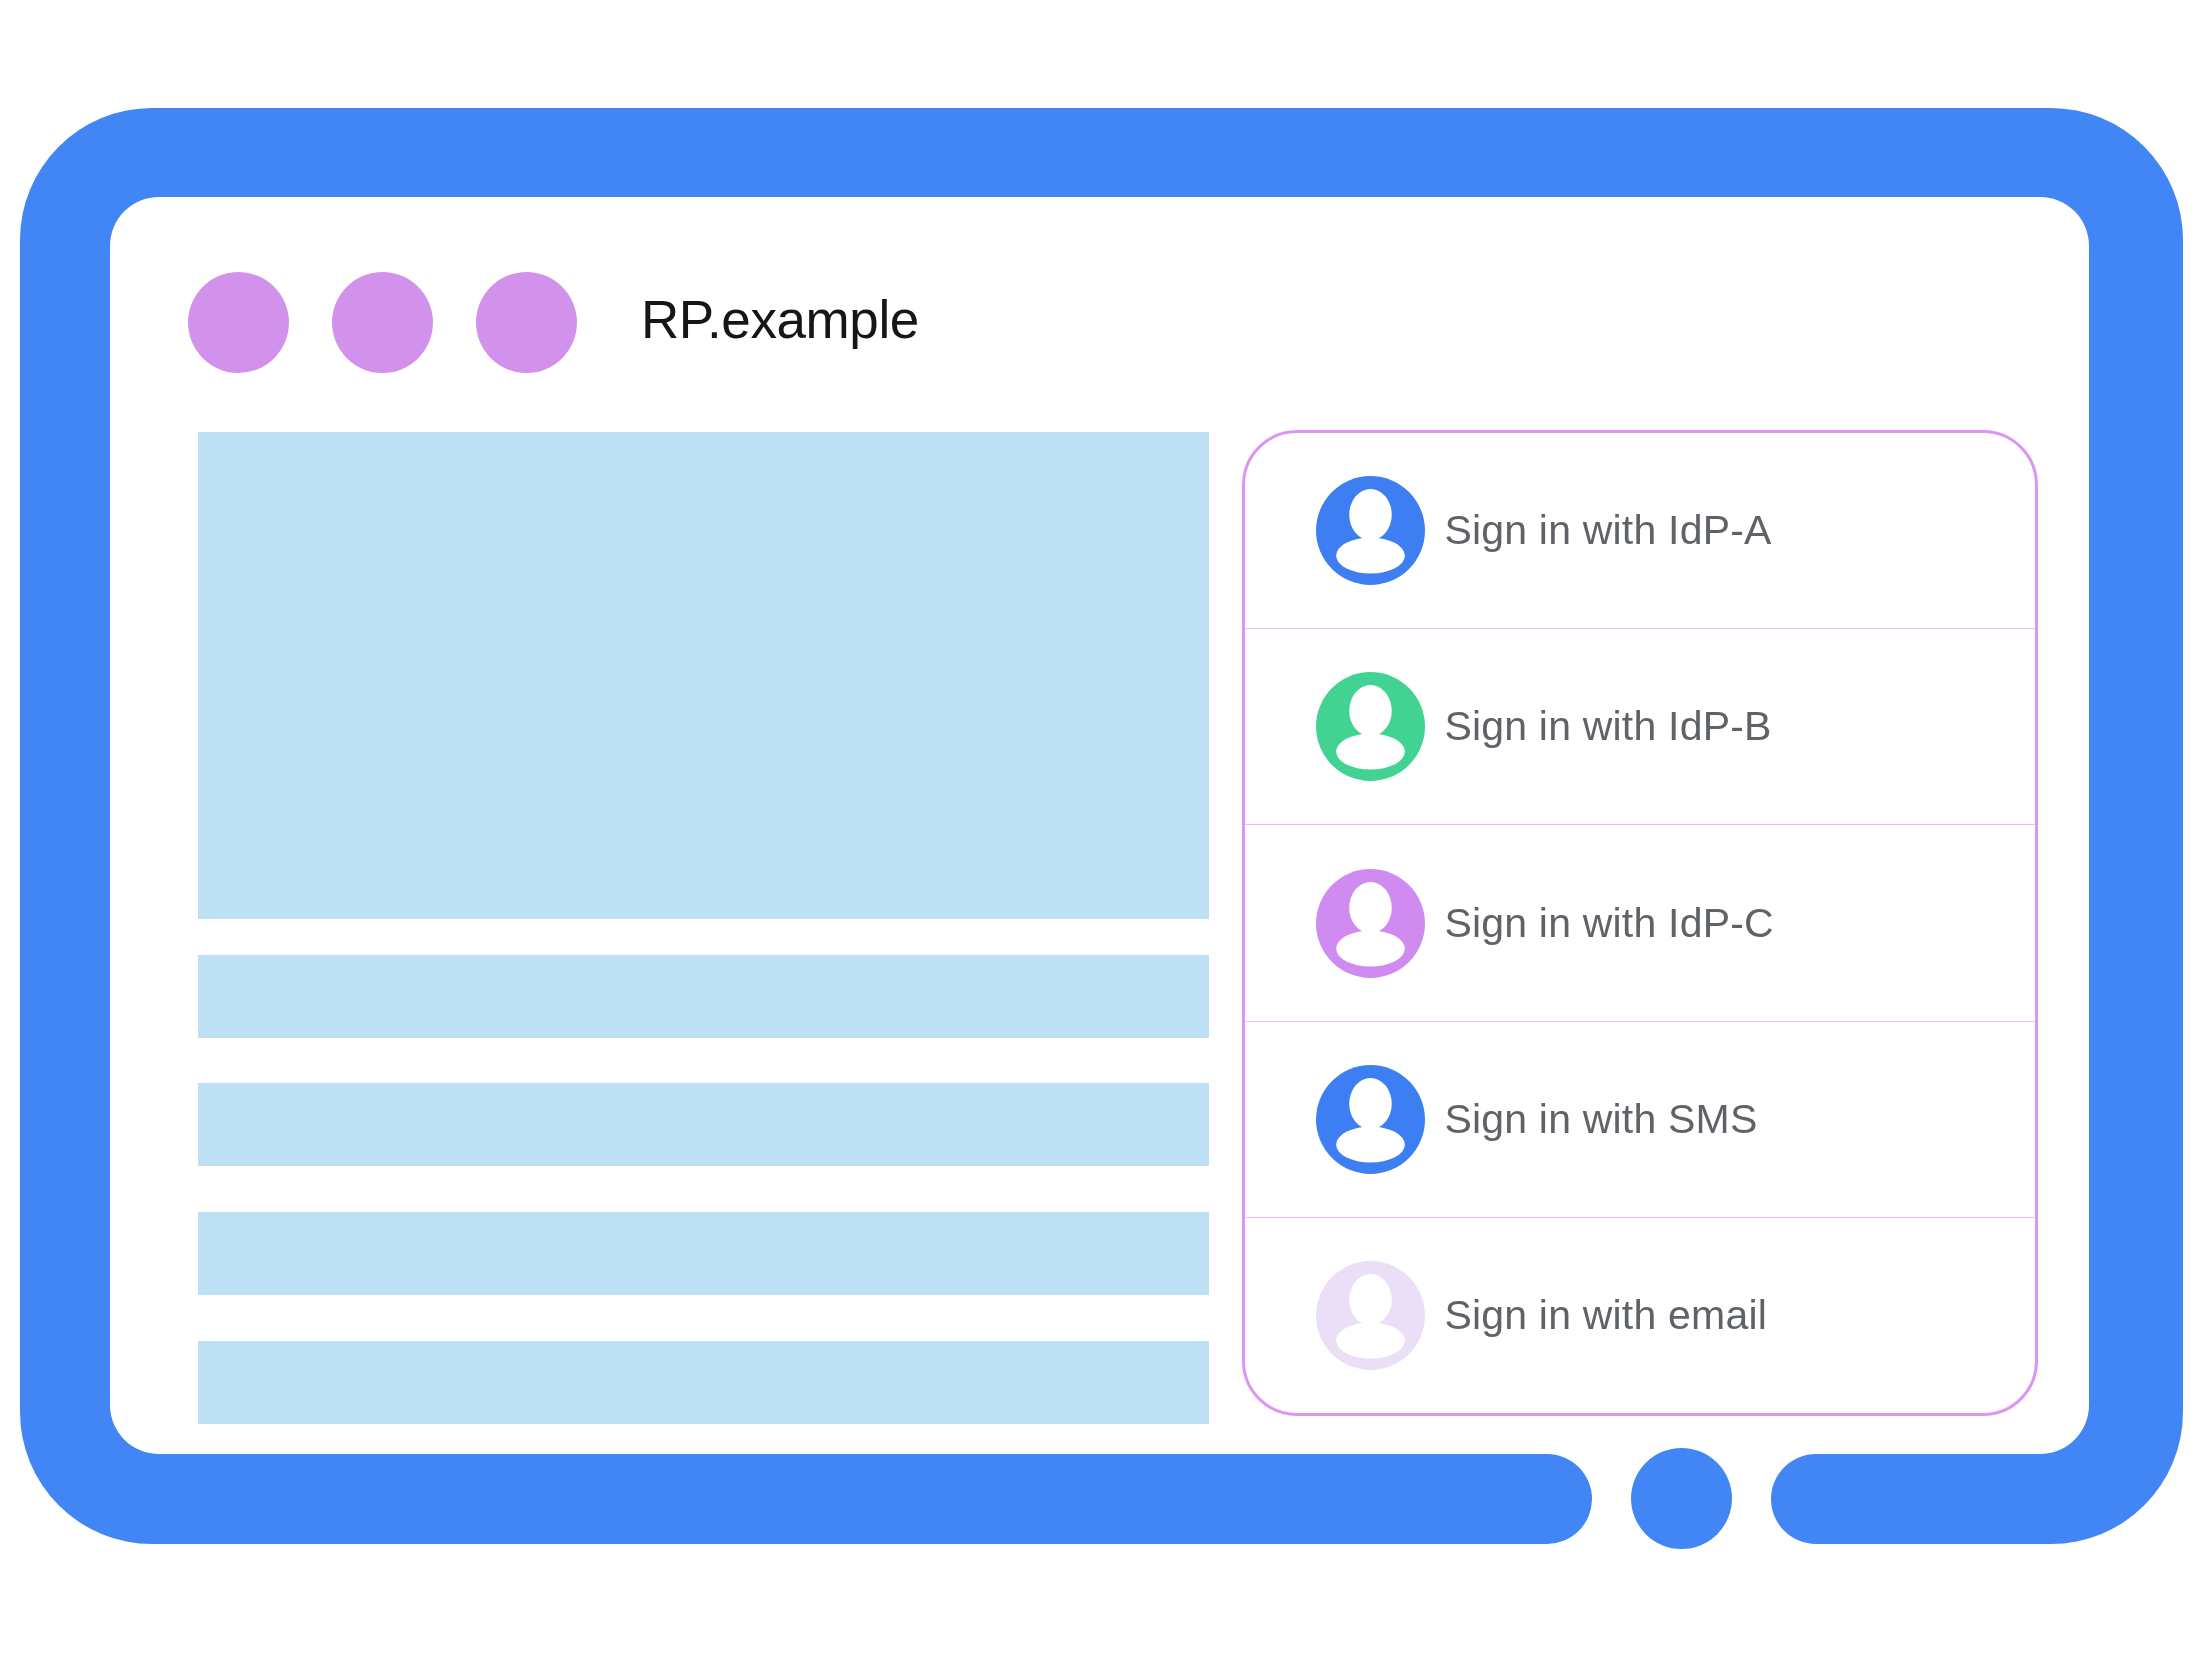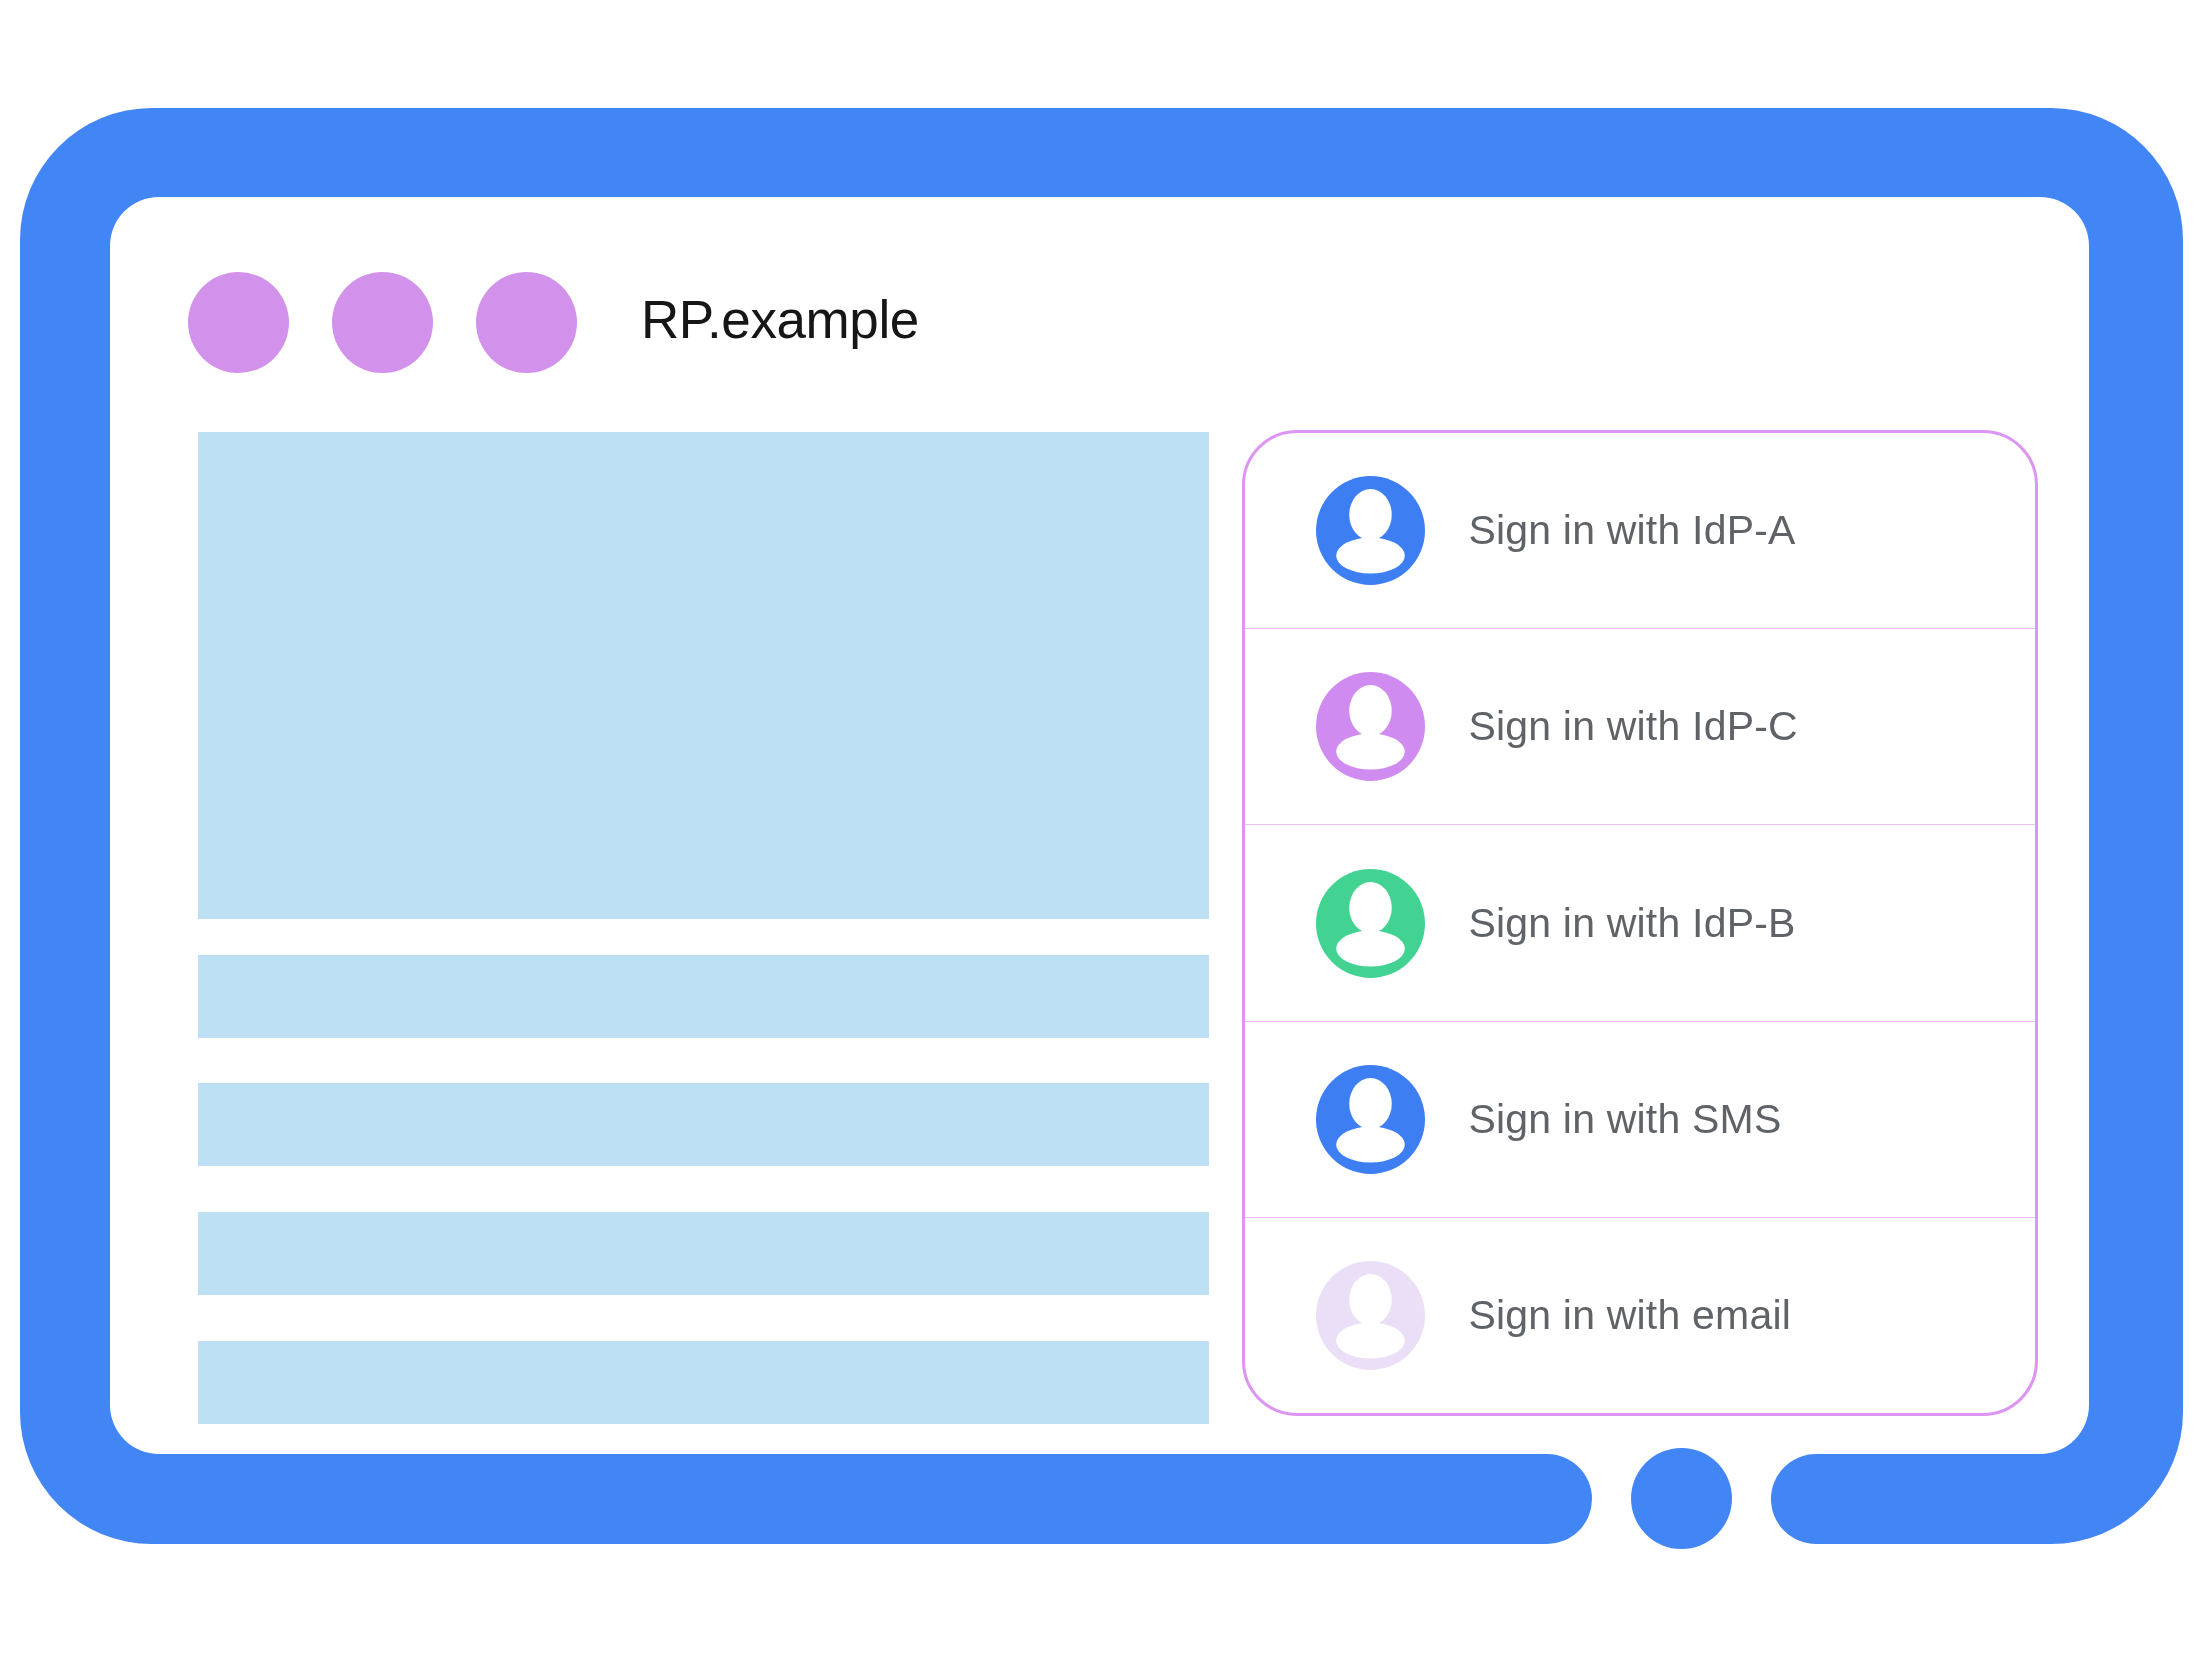--- a/index.html
+++ b/index.html
@@ -64,21 +64,20 @@
     background:#ffffff;
     border:3.5px solid var(--panel_border);
     border-radius:55px;
     display:flex;flex-direction:column;
     overflow:hidden;
   }
   .row{
     flex:1;display:flex;align-items:center;
     padding-left:71px;
     cursor:pointer;
-    gap:24px;
   }
   .row + .row{border-top:1.8px solid var(--divider_pink);}
   .avatar{width:109px;height:109px;flex:none;margin-right:19.4px;}
   .row-label{
     font-size:41px;font-weight:500;color:var(--row_text_gray);
     letter-spacing:0.2px;white-space:nowrap;
   }
 </style>
 </head>
 <body>
@@ -104,34 +103,34 @@
     <svg class="avatar" viewBox="0 0 200 200">
       <circle cx="100" cy="100" r="100" fill="#3D7EF2"></circle>
       <ellipse cx="100" cy="71" rx="39" ry="47" fill="#ffffff"></ellipse>
       <ellipse cx="100" cy="146" rx="63" ry="33" fill="#ffffff"></ellipse>
     </svg>
     <span class="row-label">Sign in with IdP-A</span>
   </div>
 
   <div class="row">
     <svg class="avatar" viewBox="0 0 200 200">
+      <circle cx="100" cy="100" r="100" fill="#42D392"></circle>
+      <ellipse cx="100" cy="71" rx="39" ry="47" fill="#ffffff"></ellipse>
+      <ellipse cx="100" cy="146" rx="63" ry="33" fill="#ffffff"></ellipse>
+    </svg>
+    <span class="row-label">Sign in with IdP-B</span>
+  </div>
+
+  <div class="row">
+    <svg class="avatar" viewBox="0 0 200 200">
       <circle cx="100" cy="100" r="100" fill="#D08BF0"></circle>
       <ellipse cx="100" cy="71" rx="39" ry="47" fill="#ffffff"></ellipse>
       <ellipse cx="100" cy="146" rx="63" ry="33" fill="#ffffff"></ellipse>
     </svg>
     <span class="row-label">Sign in with IdP-C</span>
-  </div>
-
-  <div class="row">
-    <svg class="avatar" viewBox="0 0 200 200">
-      <circle cx="100" cy="100" r="100" fill="#42D392"></circle>
-      <ellipse cx="100" cy="71" rx="39" ry="47" fill="#ffffff"></ellipse>
-      <ellipse cx="100" cy="146" rx="63" ry="33" fill="#ffffff"></ellipse>
-    </svg>
-    <span class="row-label">Sign in with IdP-B</span>
   </div>
 
 
 
   <div class="row">
     <svg class="avatar" viewBox="0 0 200 200">
       <circle cx="100" cy="100" r="100" fill="#3D7EF2"></circle>
       <ellipse cx="100" cy="71" rx="39" ry="47" fill="#ffffff"></ellipse>
       <ellipse cx="100" cy="146" rx="63" ry="33" fill="#ffffff"></ellipse>
     </svg>

